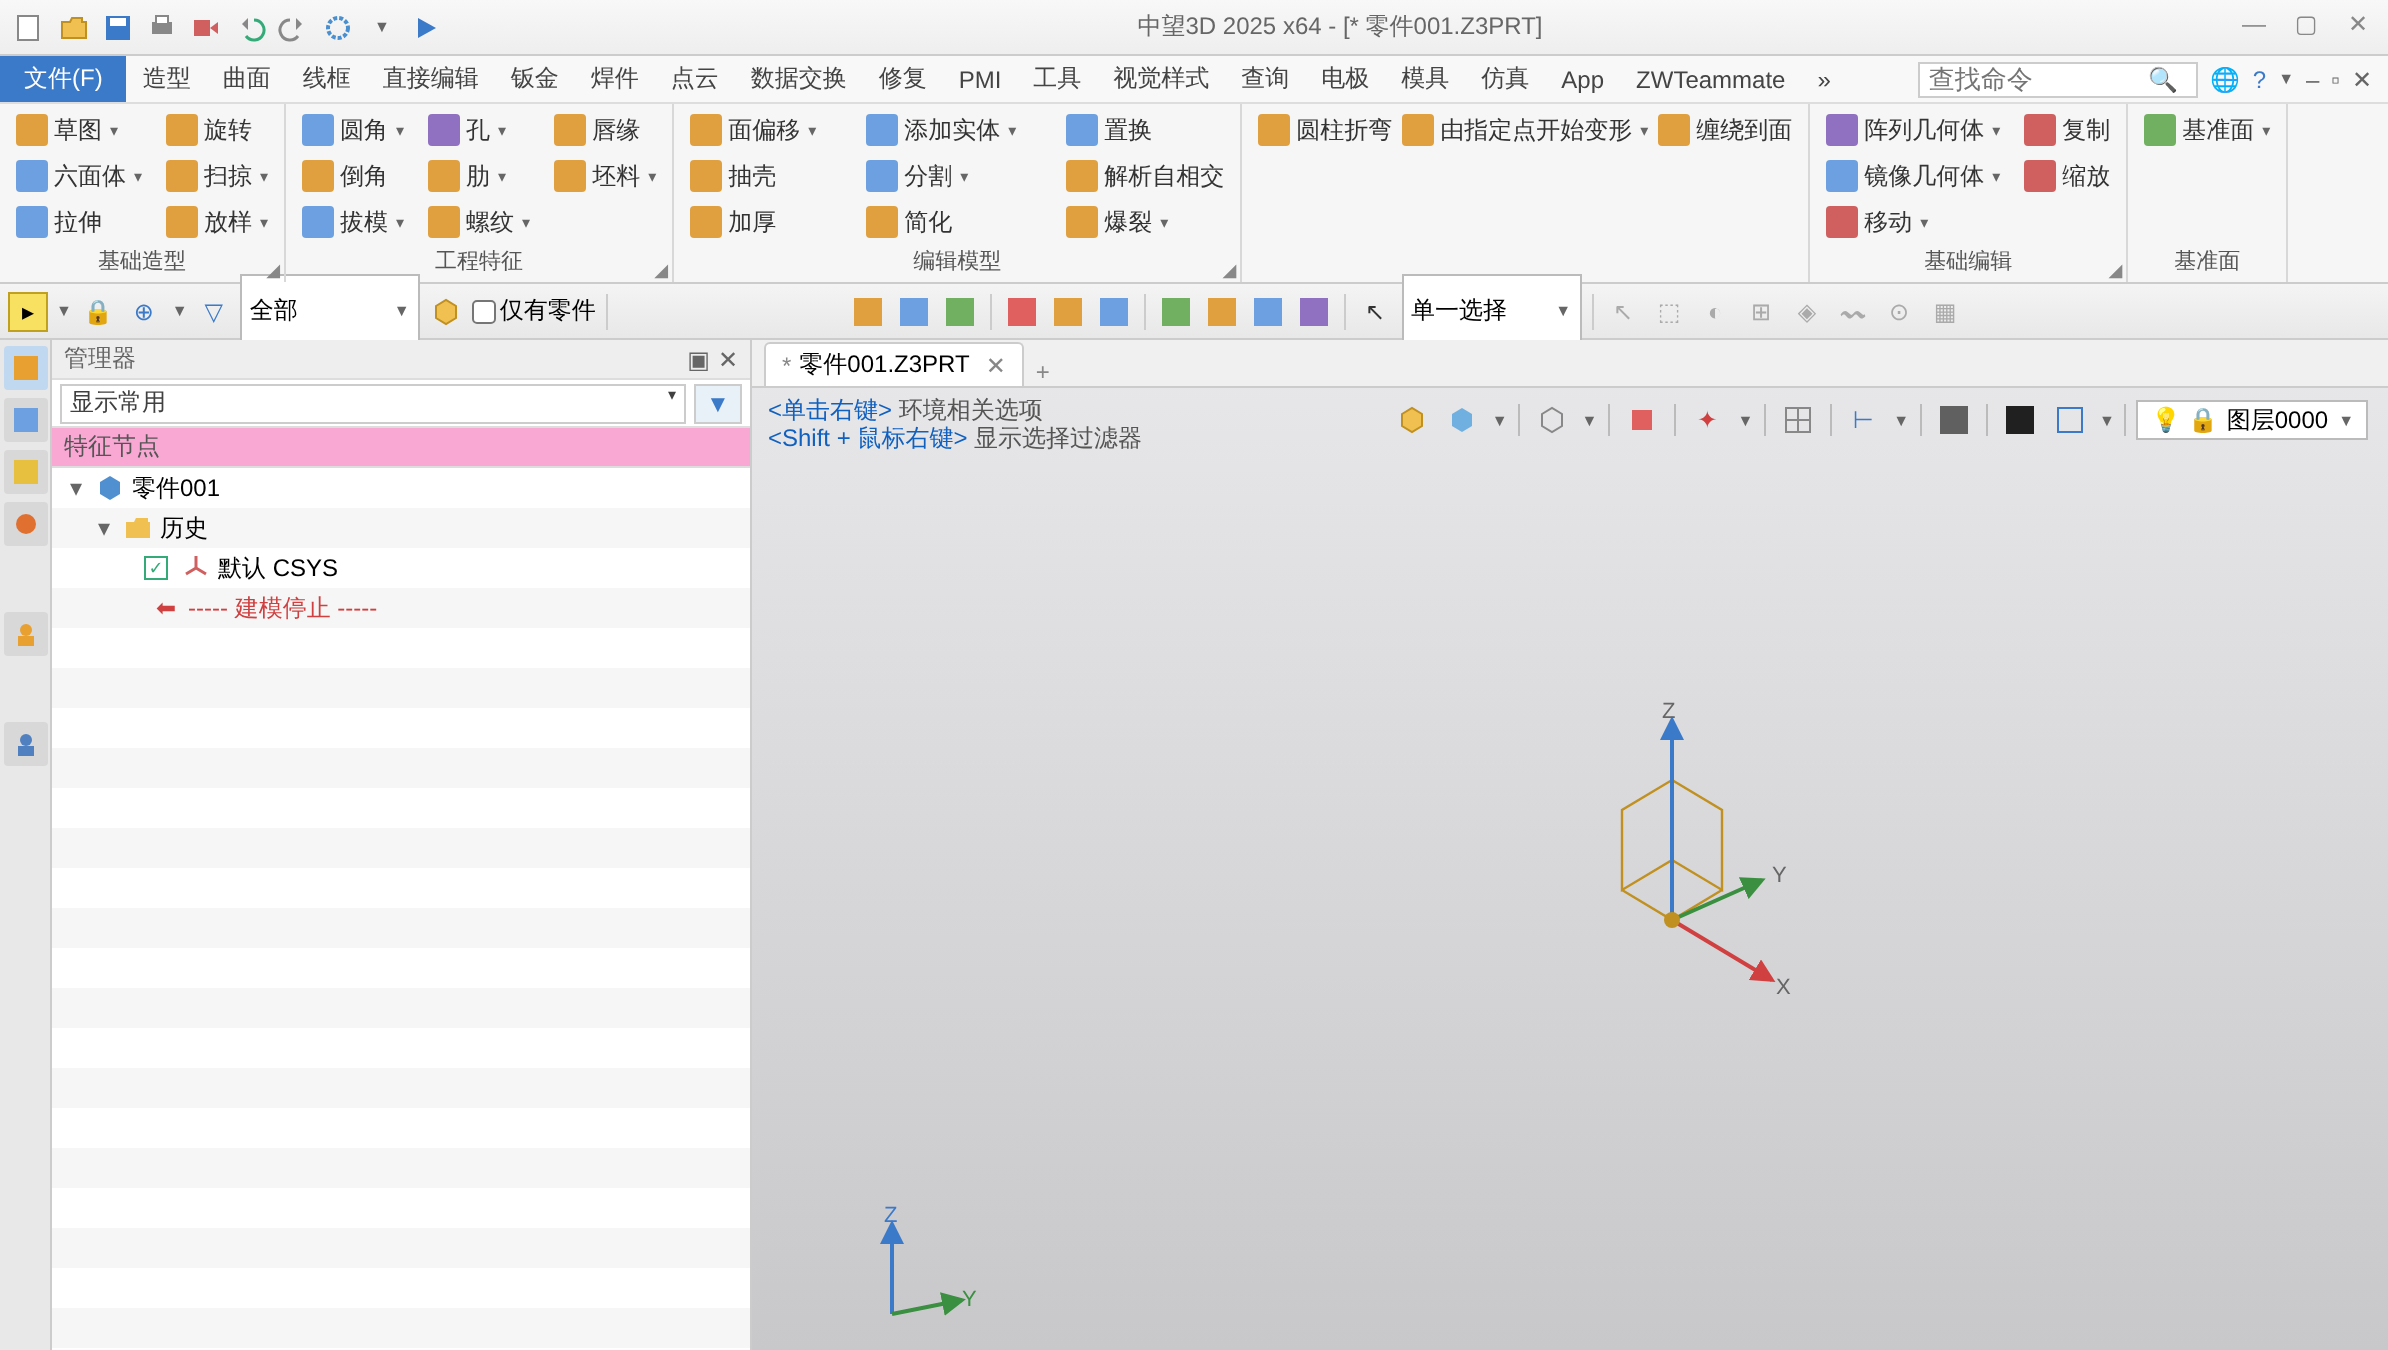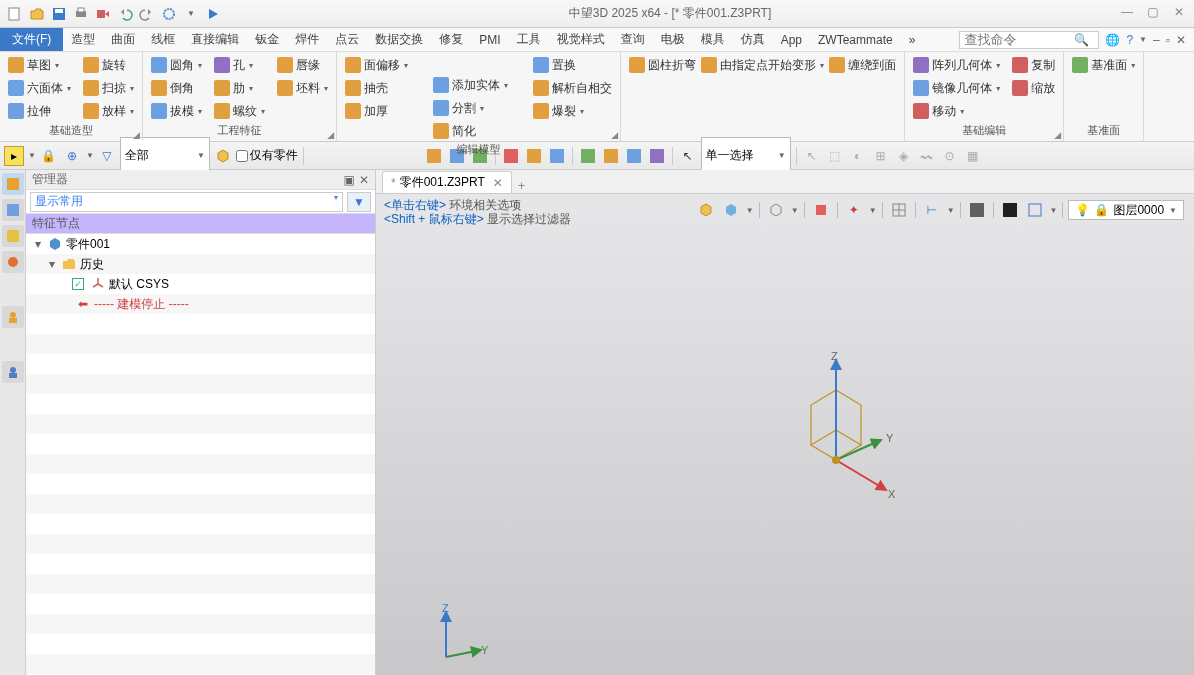--- a/index.html
+++ b/index.html
@@ -44,23 +44,23 @@
 
 .workspace { display:flex; height:505px; }
 .left-tabs { width:26px; background:#e8e8e8; border-right:1px solid #ccc; display:flex; flex-direction:column; gap:2px; padding-top:2px; }
 .lt-btn { width:22px; height:22px; margin:1px auto; background:#d8d8d8; display:flex; align-items:center; justify-content:center; border-radius:2px; }
 .lt-btn.active { background:#c0d8f0; }
 
 .manager { width:350px; background:#fff; border-right:1px solid #ccc; display:flex; flex-direction:column; }
 .mgr-title { height:20px; background:#eee; padding:0 6px; display:flex; align-items:center; color:#666; border-bottom:1px solid #ddd; }
 .mgr-title .close { margin-left:auto; }
 .mgr-filter { height:24px; display:flex; align-items:center; padding:2px 4px; gap:4px; border-bottom:1px solid #ddd; }
-.mgr-filter-box { flex:1; height:20px; border:1px solid #ccc; display:flex; align-items:flex-start; padding:0 4px; color:#3b82f6; }
+.mgr-filter-box { flex:1; height:20px; border:1px solid #ccc; display:flex; align-items:flex-start; padding:0 4px; color:#404040; }
 .funnel { width:24px; height:20px; border:1px solid #ccc; display:flex; align-items:center; justify-content:center; background:#e8f0f8; }
-.mgr-header { height:20px; background:#c4b5fd; border-bottom:1px solid #ddd; padding:0 6px; display:flex; align-items:center; color:#555; }
+.mgr-header { height:20px; background:#f9a8d4; border-bottom:1px solid #ddd; padding:0 6px; display:flex; align-items:center; color:#555; }
 .tree { flex:1; overflow:auto; }
 .tree-row { height:20px; display:flex; align-items:center; padding-left:6px; }
 .tree-row:nth-child(even){ background:#f6f6f6; }
 .tree-indent { display:inline-block; }
 .tree-toggle { width:12px; text-align:center; color:#666; }
 .tree-icon { width:16px; height:16px; margin:0 3px; display:inline-flex; align-items:center; justify-content:center; }
 .tree-check { width:12px; height:12px; border:1px solid #3a7; margin-right:3px; display:inline-flex; align-items:center; justify-content:center; color:#3a7; font-size:9px; }
 .build-stop { color:#d04040; }
 
 .viewport { flex:1; background:linear-gradient(#e8e8ea,#c8c8ca); position:relative; }
@@ -283,21 +283,21 @@
           </div>
           <div class="rbtn">
             <span class="ico or"></span>
             <span>抽壳</span>
           </div>
           <div class="rbtn">
             <span class="ico or"></span>
             <span>加厚</span>
           </div>
         </div>
-        <div style="display: flex; flex-direction: column; gap: 1px; margin-top: 20px;">
+        <div style="display: flex; flex-direction: column; gap: 1px;">
           <div class="rbtn">
             <span class="ico "></span>
             <span>添加实体</span>
             <span class="dd">▾</span>
           </div>
           <div class="rbtn">
             <span class="ico "></span>
             <span>分割</span>
             <span class="dd">▾</span>
           </div>

